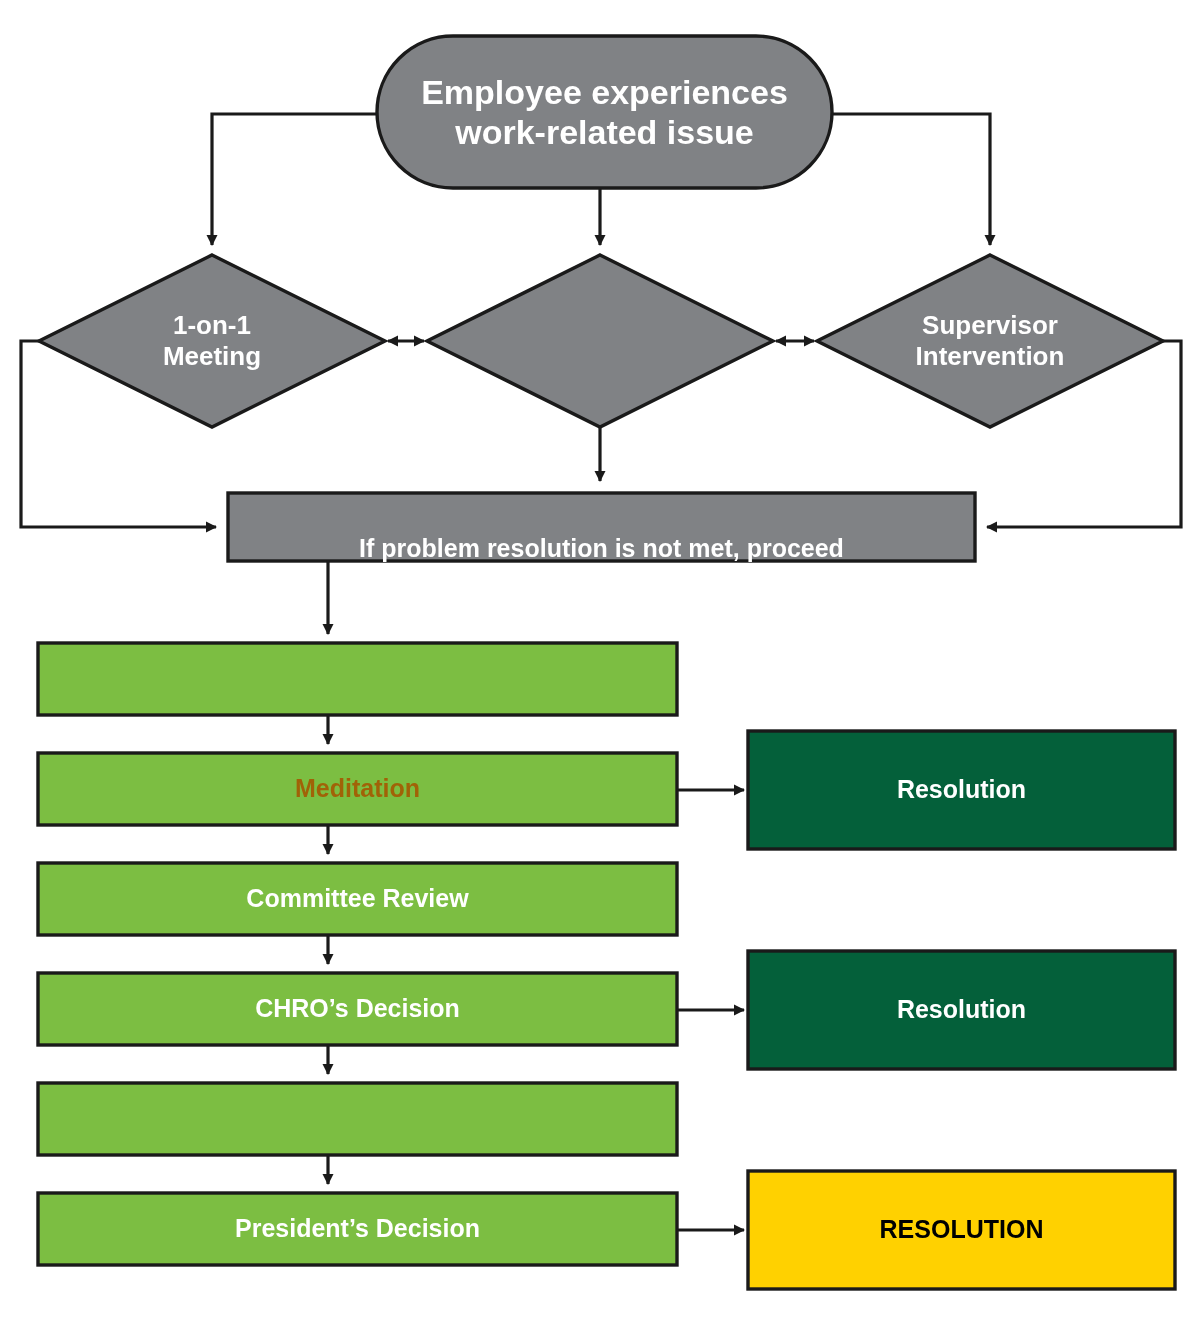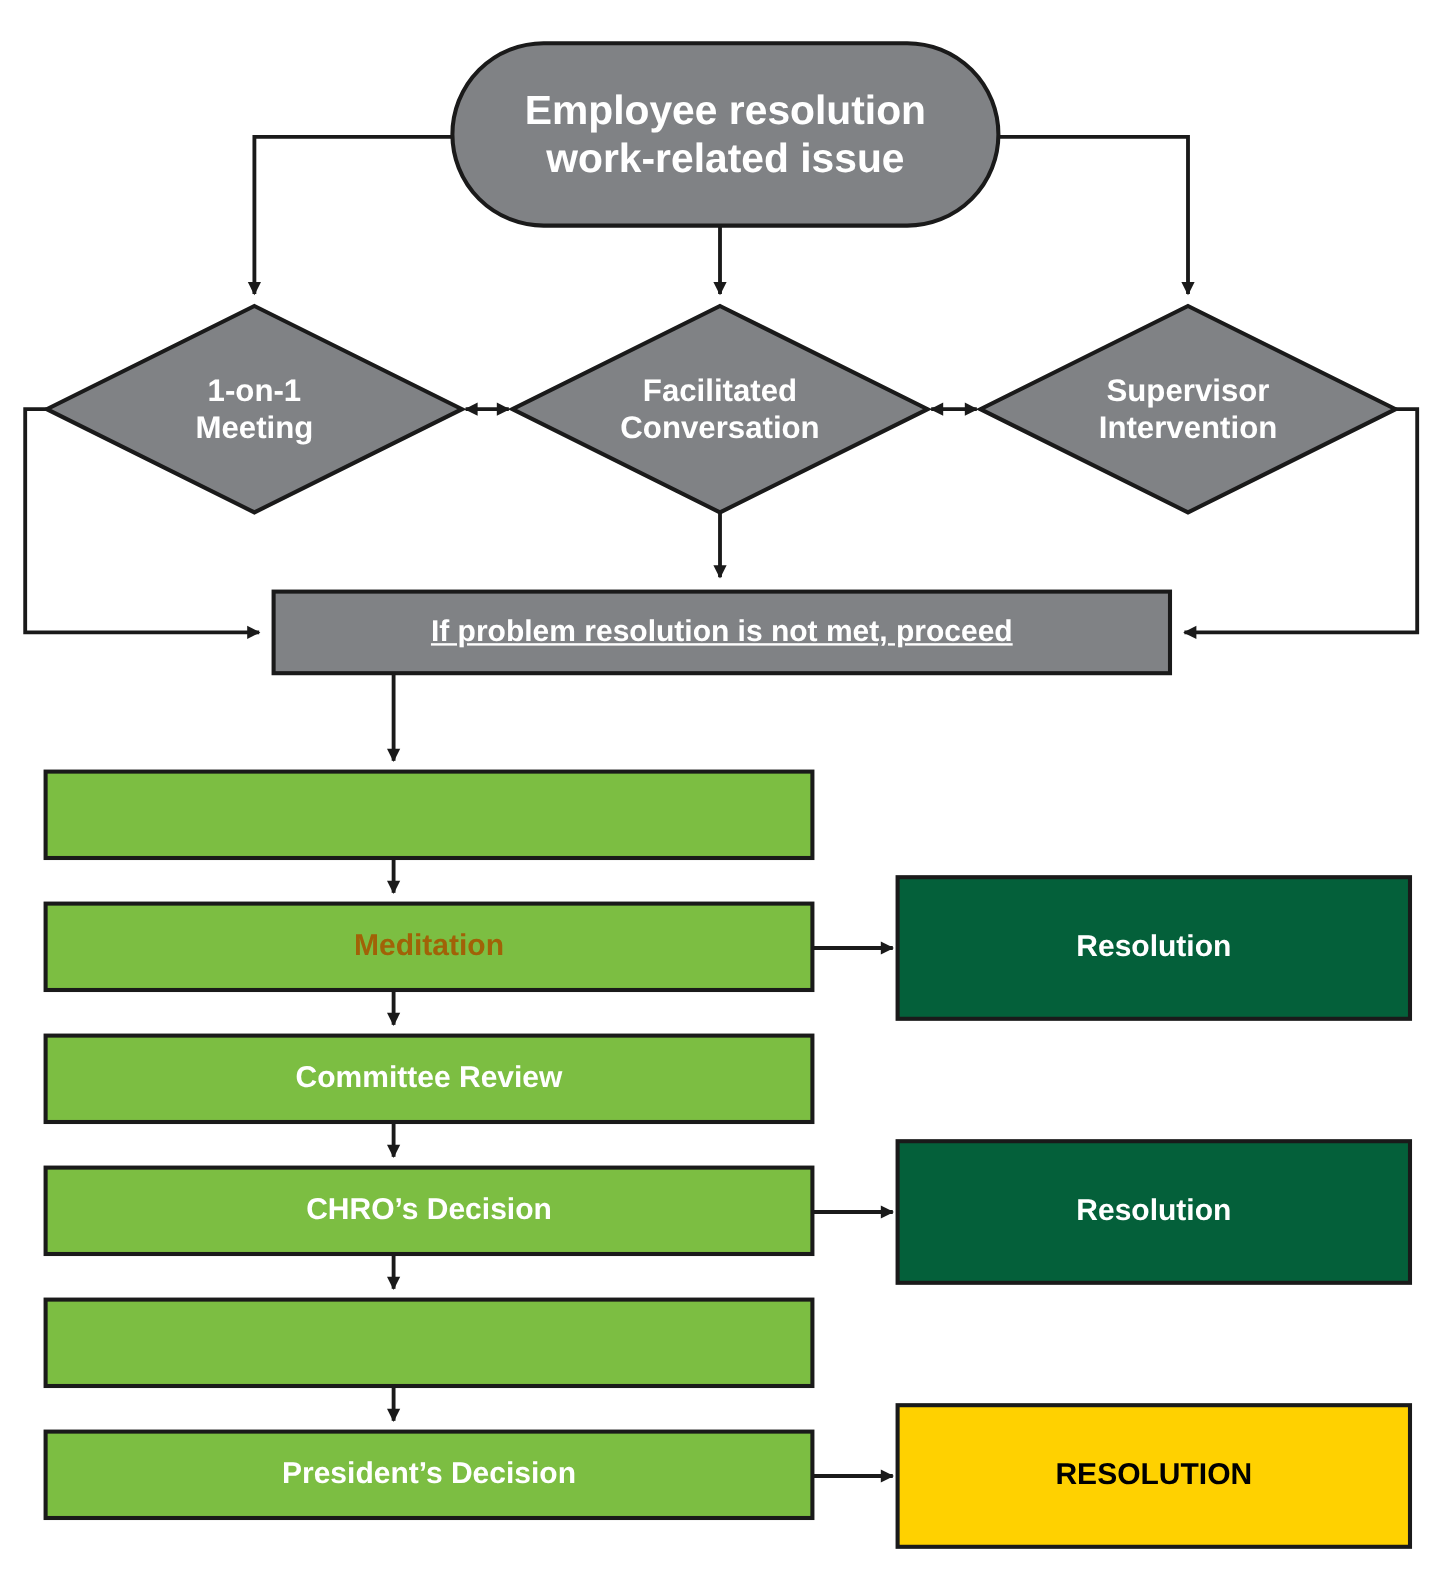--- a/index.html
+++ b/index.html
@@ -93,31 +93,29 @@
     <rect x="38" y="863" width="639" height="72" fill="#7CBE42" stroke="#1A1A1A" stroke-width="3.4"></rect>
     <rect x="38" y="973" width="639" height="72" fill="#7CBE42" stroke="#1A1A1A" stroke-width="3.4"></rect>
     <rect x="38" y="1083" width="639" height="72" fill="#7CBE42" stroke="#1A1A1A" stroke-width="3.4"></rect>
     <rect x="38" y="1193" width="639" height="72" fill="#7CBE42" stroke="#1A1A1A" stroke-width="3.4"></rect>
 
     <rect x="748" y="731" width="427" height="118" fill="#04603A" stroke="#1A1A1A" stroke-width="3.4"></rect>
     <rect x="748" y="951" width="427" height="118" fill="#04603A" stroke="#1A1A1A" stroke-width="3.4"></rect>
     <rect x="748" y="1171" width="427" height="118" fill="#FFD100" stroke="#1A1A1A" stroke-width="3.4"></rect>
   </svg>
 
-  <div class="node-label" style="left:377px; top:36px; width:455px; height:152px; color:#FFFFFF; font-size:34px;">Employee resolution
+  <div class="node-label" style="left:377px; top:36px; width:455px; height:152px; color:#FFFFFF; font-size:34px;">Employee experiences
 work-related issue</div>
 
   <div class="node-label" style="left:92px; top:297px; width:240px; height:88px; color:#FFFFFF; font-size:26px;">1-on-1
 Meeting</div>
-  <div class="node-label" style="left:470px; top:297px; width:260px; height:88px; color:#FFFFFF; font-size:26px;">Facilitated
-Conversation</div>
   <div class="node-label" style="left:862px; top:297px; width:256px; height:88px; color:#FFFFFF; font-size:26px;">Supervisor
 Intervention</div>
 
-  <div class="node-label" style="left:228px; top:493px; width:747px; height:68px; color:#FFFFFF; font-size:25px;text-decoration:underline;">If problem resolution is not met, proceed</div>
+  <div class="node-label" style="left:228px; top:515px; width:747px; height:68px; color:#FFFFFF; font-size:25px;">If problem resolution is not met, proceed</div>
 
   <div class="node-label" style="left:38px; top:753px; width:639px; height:72px; color:#a16207; font-size:25px;">Meditation</div>
   <div class="node-label" style="left:38px; top:863px; width:639px; height:72px; color:#FFFFFF; font-size:25px;">Committee Review</div>
   <div class="node-label" style="left:38px; top:973px; width:639px; height:72px; color:#FFFFFF; font-size:25px;text-align:right;">CHRO’s Decision</div>
   <div class="node-label" style="left:38px; top:1193px; width:639px; height:72px; color:#FFFFFF; font-size:25px;">President’s Decision</div>
 
   <div class="node-label" style="left:748px; top:731px; width:427px; height:118px; color:#FFFFFF; font-size:25px;">Resolution</div>
   <div class="node-label" style="left:748px; top:951px; width:427px; height:118px; color:#FFFFFF; font-size:25px;">Resolution</div>
   <div class="node-label" style="left:748px; top:1171px; width:427px; height:118px; color:#000000; font-size:25px;">RESOLUTION</div>
 

